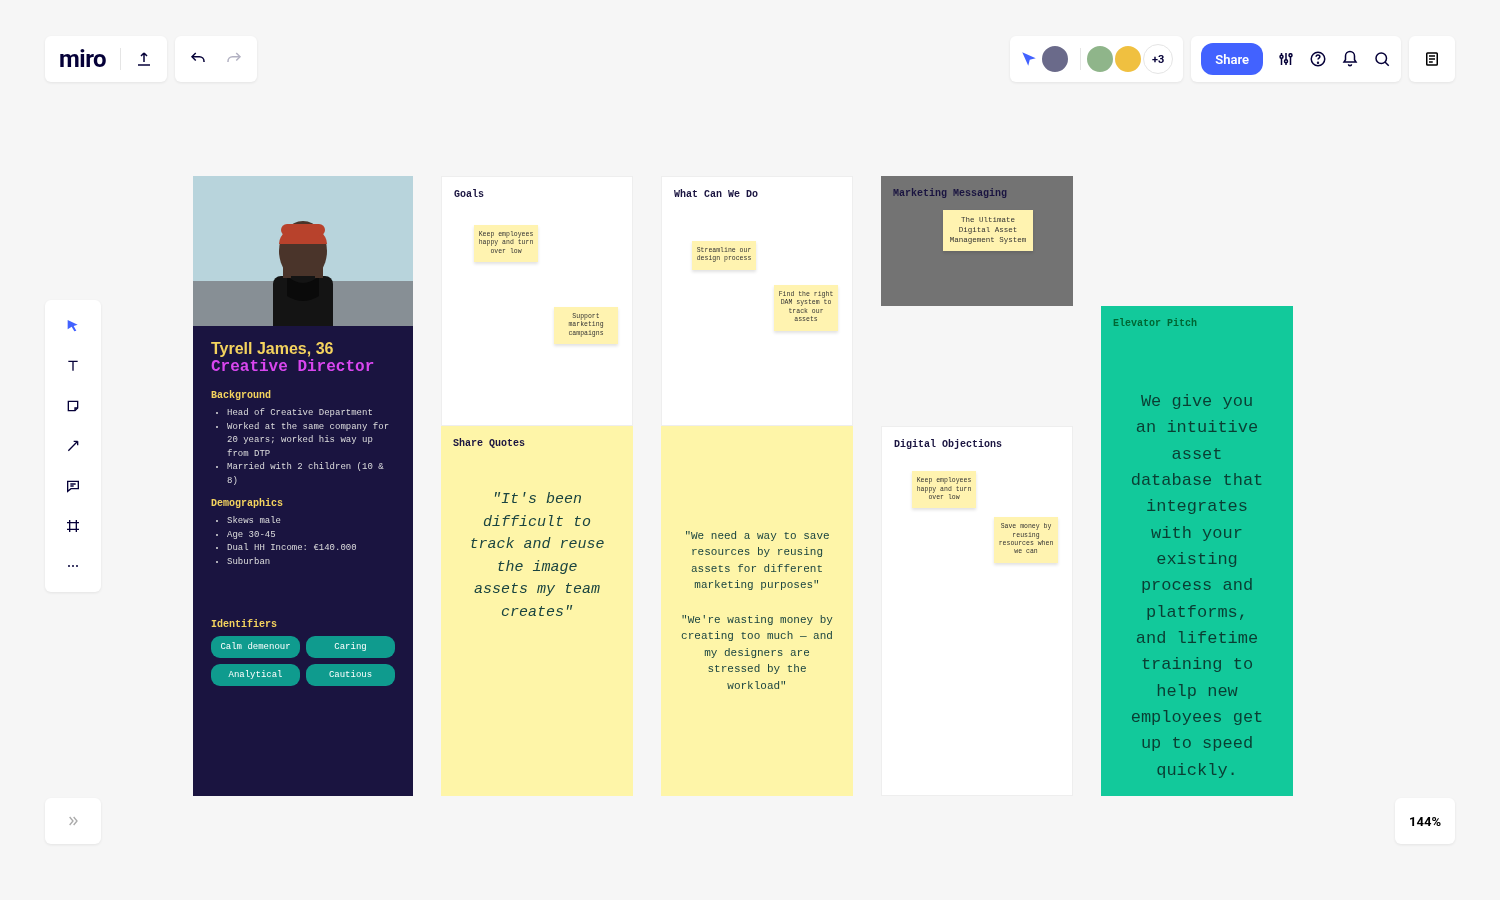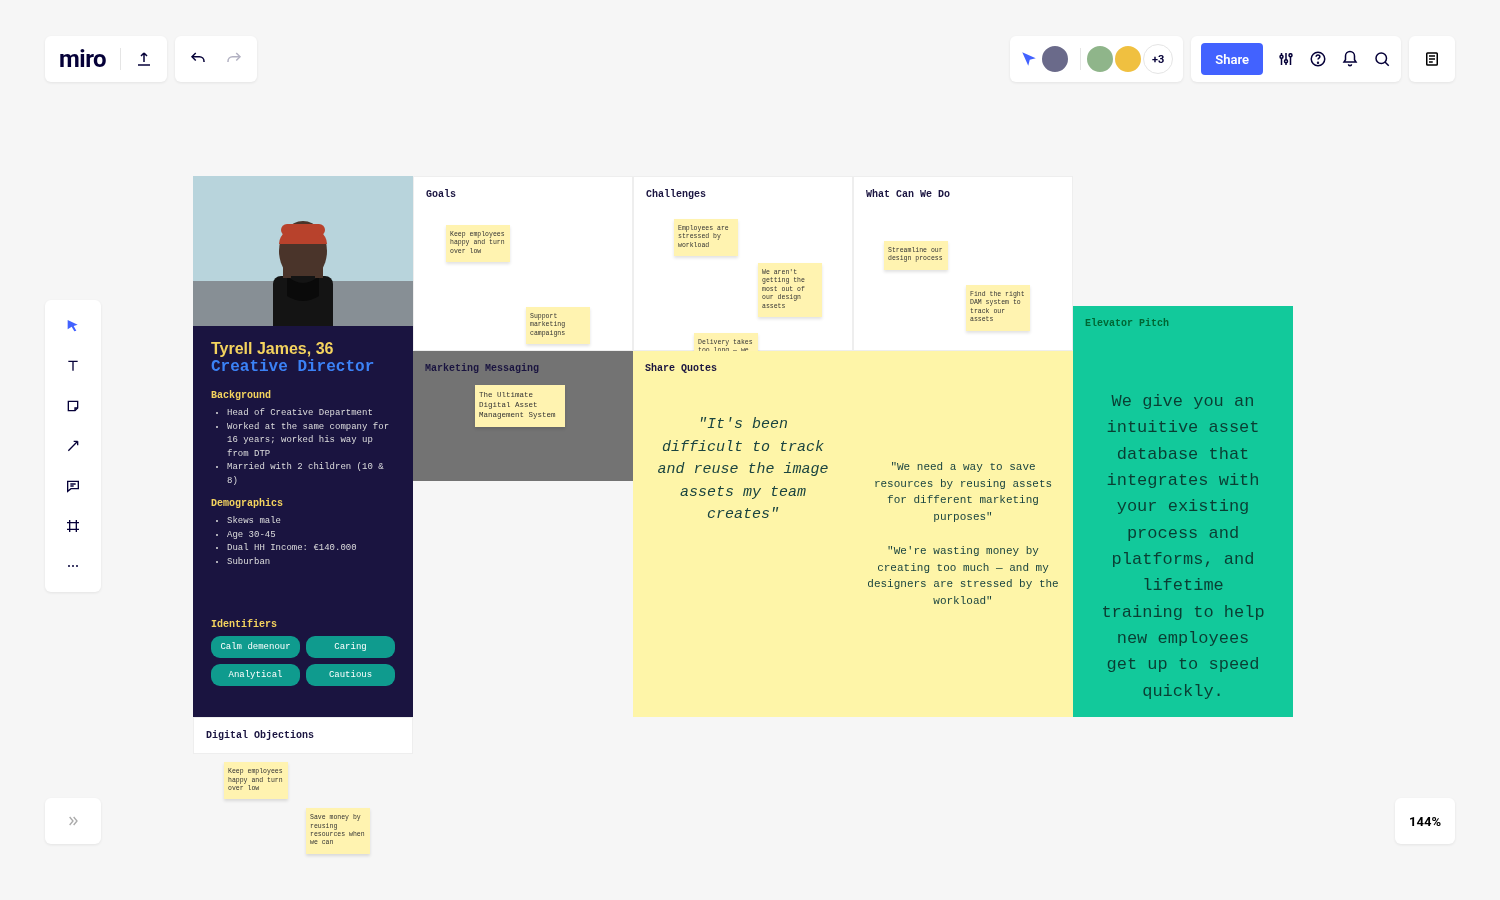--- a/index.html
+++ b/index.html
@@ -45,21 +45,21 @@
   .avatar.a3 { background: #f0c040; }
   .avatar-more { width: 30px; height: 30px; border-radius: 50%; background: #fff;
     border: 1px solid #e5e5e5; display:inline-flex; align-items:center; justify-content:center;
     font-size: 11px; font-weight: 700; color: #050038; margin-left: -4px; }
   .vdiv-sm { width: 1px; height: 22px; background: #e5e5e5; margin: 0 6px; }
   .ctrl-box {
     background: #fff; border-radius: 6px; height: 46px; display: flex;
     align-items: center; padding: 0 10px; box-shadow: 0 1px 3px rgba(0,0,0,.08); gap: 14px;
   }
   .share-btn {
-    background: #4262ff; color: #fff; border-radius: 4px; height: 32px;
+    background: #4262ff; color: #fff; border-radius: 12px; height: 32px;
     padding: 0 14px; font-weight: 600; font-size: 13px; display:inline-flex; align-items:center; cursor:pointer;
   }
   .menu-box {
     background: #fff; border-radius: 6px; height: 46px; width: 46px; display: flex;
     align-items: center; justify-content:center; box-shadow: 0 1px 3px rgba(0,0,0,.08);
   }
 
   
   .left-toolbar {
     position: absolute; left: 45px; top: 300px; background: #fff; border-radius: 6px;
@@ -86,40 +86,40 @@
   .board {
     position: absolute; top: 176px; left: 193px; width: 1100px; height: 550px;
     display: grid; grid-template-columns: 220px 220px 220px 220px 220px;
   }
 
   
   .persona { grid-row: 1/3; background:#1a1440; color:#fff; display:flex; flex-direction:column; }
   .persona-img { height: 150px; background: linear-gradient(#b8d4dc 70%, #878f95 70%); position:relative; overflow:hidden; }
   .persona-body { padding: 14px 18px; }
   .persona-name { color:#f4d35e; font-family:Liberation Sans, sans-serif; font-weight:700; font-size:16px; }
-  .persona-role { color:#3b82f6; font-family:"Courier New",monospace; font-weight:700; font-size:16px; margin-bottom:14px; }
+  .persona-role { color:#d946ef; font-family:"Courier New",monospace; font-weight:700; font-size:16px; margin-bottom:14px; }
   .sect-h { color:#f4d35e; font-family:"Courier New",monospace; font-weight:700; font-size:10px; margin-top:10px; margin-bottom:6px; }
   .persona ul { list-style: disc; padding-left: 16px; }
   .persona li { font-family:"Courier New",monospace; font-size:9px; color:#ddd; line-height:1.5; }
   .tags { display:grid; grid-template-columns: 1fr 1fr; gap:6px; margin-top:6px; }
   .tag { background:#0f9b8e; color:#fff; font-family:"Courier New",monospace; font-size:9px;
     text-align:center; padding:6px 4px; border-radius:9px; }
 
   
-  .panel { position:relative; padding:12px; }
+  .panel { position:relative; padding:12px;margin-left:28px; }
   .panel.white { background:#fff; border:1px solid #eee; }
   .panel.yellow { background:#fef5a8; }
   .panel.teal { background:#737373; }
   .panel.green { background:#12c99b; }
   .panel-title { font-family:"Courier New",monospace; font-weight:700; font-size:10px; color:#1a1440; }
 
   
   .sticky {
     position:absolute; background:#fff3b0; width:64px; padding:6px 4px;
-    font-family:"Courier New",monospace; font-size:6.5px; line-height:1.3;
+    font-family:"Courier New",monospace; font-size:6.5px; text-align:center; line-height:1.3;
     color:#333; box-shadow: 0 2px 3px rgba(0,0,0,.12);
   }
   .sticky.wide { width:90px; font-size:7.5px; }
 
   
   .quote-i { font-family:"Courier New",monospace; font-style:italic; color:#1a4440; font-size:15px;
     text-align:center; padding: 40px 12px; line-height:1.5; }
   .quote-s { font-family:"Courier New",monospace; color:#1a4440; font-size:11px;
     text-align:center; line-height:1.5; }
   .quote-block { display:flex; flex-direction:column; justify-content:center; gap:18px; padding:20px 14px; }
@@ -275,21 +275,21 @@
         <rect x="40" y="62" width="8" height="20" fill="#4a342a"></rect>
         <rect x="72" y="62" width="8" height="20" fill="#4a342a"></rect>
       </svg>
     </div>
     <div class="persona-body">
       <div class="persona-name">Tyrell James, 36</div>
       <div class="persona-role">Creative Director</div>
       <div class="sect-h">Background</div>
       <ul>
         <li>Head of Creative Department</li>
-        <li>Worked at the same company for 16 years; worked his way up from DTP</li>
+        <li>Worked at the same company for 20 years; worked his way up from DTP</li>
         <li>Married with 2 children (10 &amp; 8)</li>
       </ul>
       <div class="sect-h">Demographics</div>
       <ul>
         <li>Skews male</li>
         <li>Age 30-45</li>
         <li>Dual HH Income: €140.000</li>
         <li>Suburban</li>
       </ul>
       <div class="sect-h" style="margin-top:50px">Identifiers</div>
@@ -301,26 +301,20 @@
       </div>
     </div>
   </div>
 
   <div class="panel white">
     <div class="panel-title">Goals</div>
     <div class="sticky" style="top:48px;left:32px">Keep employees happy and turn over low</div>
     <div class="sticky" style="top:130px;left:112px">Support marketing campaigns</div>
   </div>
   <div class="panel white">
-    <div class="panel-title">Challenges</div>
-    <div class="sticky" style="top:42px;left:40px">Employees are stressed by workload</div>
-    <div class="sticky" style="top:86px;left:124px">We aren't getting the most out of our design assets</div>
-    <div class="sticky" style="top:156px;left:60px">Delivery takes too long — we can't keep up with internal demand</div>
-  </div>
-  <div class="panel white">
     <div class="panel-title">What Can We Do</div>
     <div class="sticky" style="top:64px;left:30px">Streamline our design process</div>
     <div class="sticky" style="top:108px;left:112px">Find the right DAM system to track our assets</div>
   </div>
   <div class="panel teal" style="height:130px">
     <div class="panel-title">Marketing Messaging</div>
     <div class="sticky wide" style="top:34px;left:62px">The Ultimate Digital Asset Management System</div>
   </div>
 
   <div class="panel yellow">

